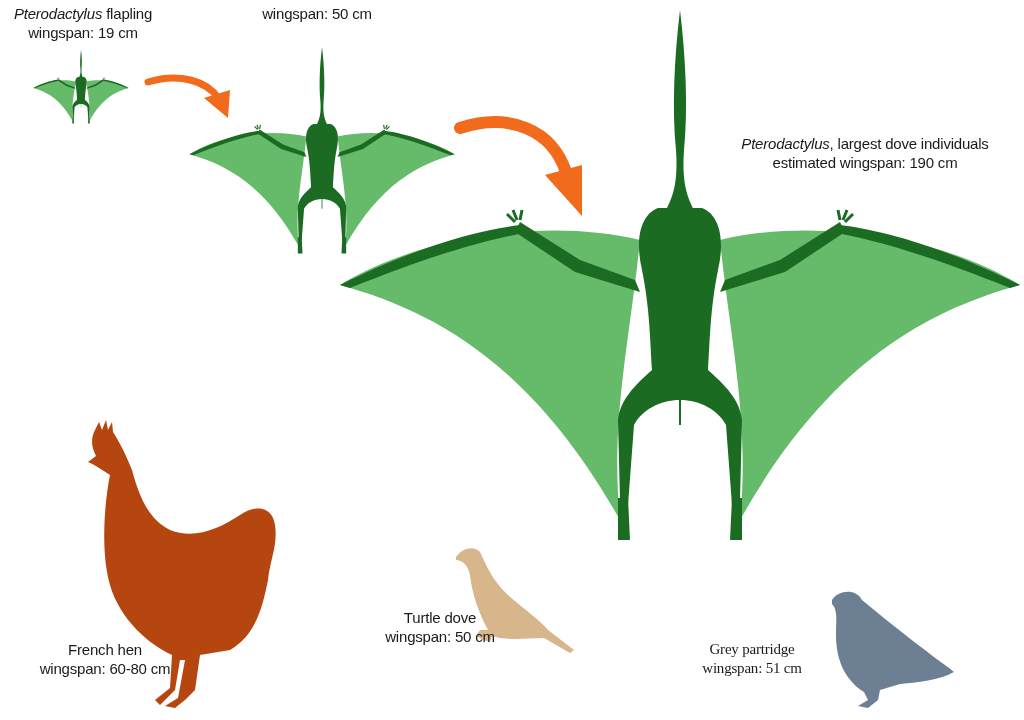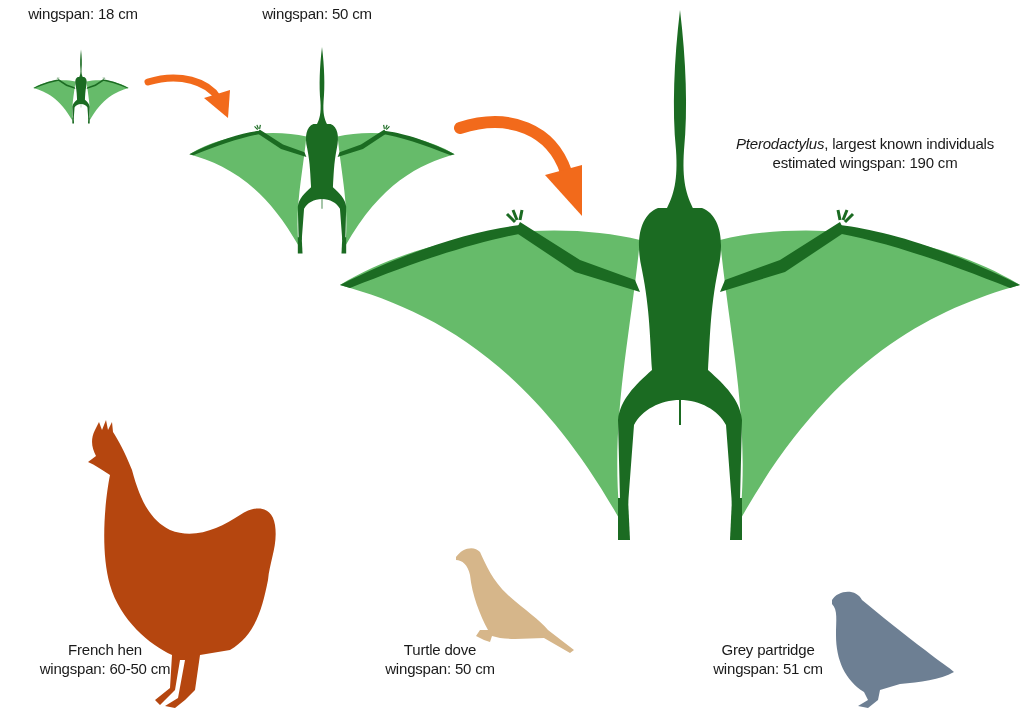--- a/index.html
+++ b/index.html
@@ -67,38 +67,39 @@
   <g fill="#d6b68a">
     <path d="M 456 557 C 462 548 474 545 480 552 C 486 565 492 580 508 595 C 525 610 540 620 548 630 L 574 650 L 570 653 L 544 638 C 530 638 515 640 500 638 L 492 636 L 490 642 L 484 640 L 476 636 L 480 630 L 488 630 C 480 615 472 595 470 575 C 468 565 462 560 456 560 Z"></path>
   </g>
 
   <g fill="#6d7f93">
     <path d="M 832 600 C 838 590 856 588 862 600 C 880 615 905 635 925 650 C 940 662 950 668 954 672 C 940 680 920 682 900 684 L 880 690 L 878 700 L 868 708 L 858 706 L 868 700 L 864 692 C 845 680 836 660 836 635 C 836 620 838 610 832 604 Z"></path>
   </g>
 </svg>
 
 <div class="label" style="left:4px; top:4px; width:158px;">
-  <div>wingspan: 18 cm</div>
+  <div><i>Pterodactylus</i><span> flapling</span></div>
+  <div>wingspan: 19 cm</div>
 </div>
 
 <div class="label" style="left:232px; top:4px; width:170px;">
   <div>wingspan: 50 cm</div>
 </div>
 
 <div class="label" style="left:712px; top:134px; width:306px;">
-  <div><i>Pterodactylus</i><span>, largest known individuals</span></div>
+  <div><i>Pterodactylus</i><span>, largest dove individuals</span></div>
   <div>estimated wingspan: 190 cm</div>
 </div>
 
 <div class="label" style="left:30px; top:640px; width:150px;">
   <div>French hen</div>
-  <div>wingspan: 60-50 cm</div>
+  <div>wingspan: 60-80 cm</div>
 </div>
 
-<div class="label" style="left:375px; top:640px; width:130px;">
+<div class="label" style="left:375px; top:608px; width:130px;">
   <div>Turtle dove</div>
   <div>wingspan: 50 cm</div>
 </div>
 
-<div class="label" style="left:698px; top:640px; width:140px;">
+<div class="label" style="left:682px; top:640px; width:140px;font-family:Liberation Serif, serif;">
   <div>Grey partridge</div>
   <div>wingspan: 51 cm</div>
 </div>
 
 </body></html>

